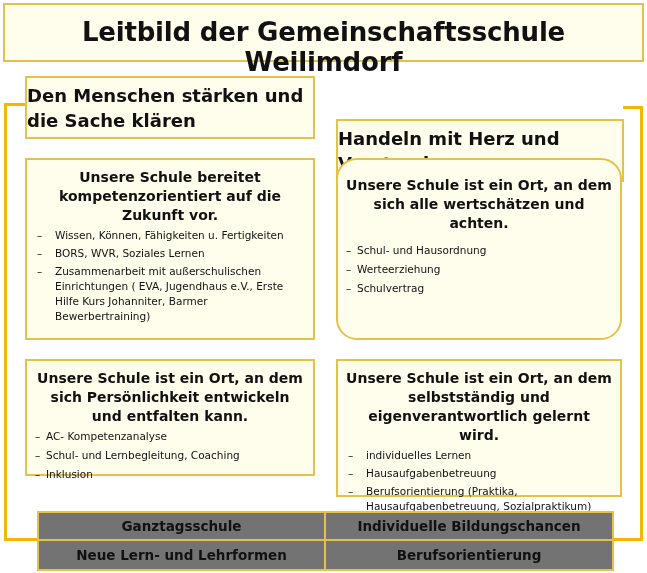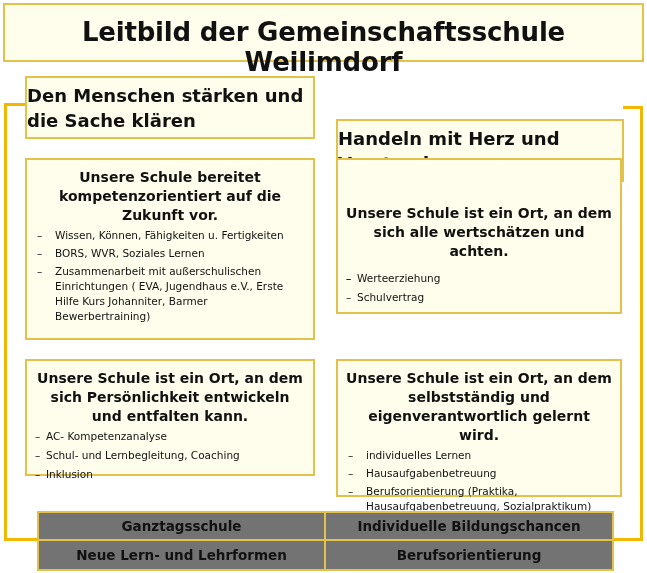--- a/index.html
+++ b/index.html
@@ -34,21 +34,21 @@
 
   .card { padding:6px 8px 4px 8px; }
   .card-title { text-align:center; font-weight:bold; font-size:14px; line-height:19px; margin:0 0 3px 0; }
   .card ul { list-style:none; margin:0; padding:0; font-size:10.5px; line-height:15px; }
   .card li { position:relative; padding-left:20px; margin-bottom:3px; }
   .card li .dash { position:absolute; left:2px; top:0; }
   .card.compact li { padding-left:11px; margin-bottom:4px; }
   .card.compact li .dash { left:0; }
 
   .card-l1 { left:25px; top:158px; width:290px; height:182px; padding-top:8px; }
-  .card-r1 { left:336px; top:158px; width:286px; height:156px; padding-top:44px; }
+  .card-r1 { left:336px; top:158px; width:286px; height:182px; padding-top:16px;border-radius:21px; }
   .card-r1 .card-title { margin-bottom:10px; }
   .card-l2 { left:25px; top:359px; width:290px; height:117px; padding-top:8px; }
   .card-r2 { left:336px; top:359px; width:286px; height:138px; padding-top:8px; }
 
   .grid {
     position:absolute; left:37px; top:511px; width:577px; height:60px;
     background:#737373; border:2px solid #e2c24a; box-sizing:border-box;
     display:grid; grid-template-columns:287px 1fr; grid-template-rows:1fr 1fr;
   }
   .cell {
@@ -86,21 +86,21 @@
   <ul>
     <li><span class="dash">–</span><span>Wissen, Können, Fähigkeiten u. Fertigkeiten</span></li>
     <li><span class="dash">–</span><span>BORS, WVR, Soziales Lernen</span></li>
     <li><span class="dash">–</span><span>Zusammenarbeit mit außerschulischen Einrichtungen ( EVA, Jugendhaus e.V., Erste Hilfe Kurs Johanniter, Barmer Bewerbertraining)</span></li>
   </ul>
 </div>
 
 <div class="box card compact card-r1">
   <div class="card-title">Unsere Schule ist ein Ort, an dem sich alle wertschätzen und achten.</div>
   <ul>
-    <li><span class="dash">–</span></li>
+    <li><span class="dash">–</span><span>Schul- und Hausordnung</span></li>
     <li><span class="dash">–</span><span>Werteerziehung</span></li>
     <li><span class="dash">–</span><span>Schulvertrag</span></li>
   </ul>
 </div>
 
 <div class="box card compact card-l2">
   <div class="card-title">Unsere Schule ist ein Ort, an dem sich Persönlichkeit entwickeln und entfalten kann.</div>
   <ul>
     <li><span class="dash">–</span><span>AC- Kompetenzanalyse</span></li>
     <li><span class="dash">–</span><span>Schul- und Lernbegleitung, Coaching</span></li>

